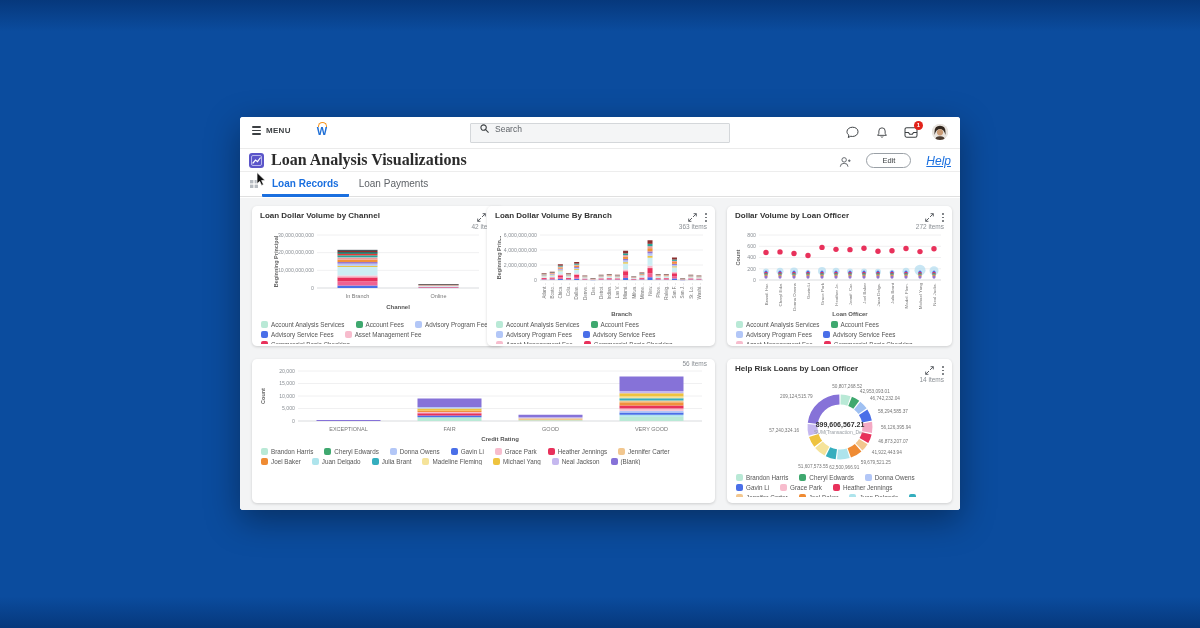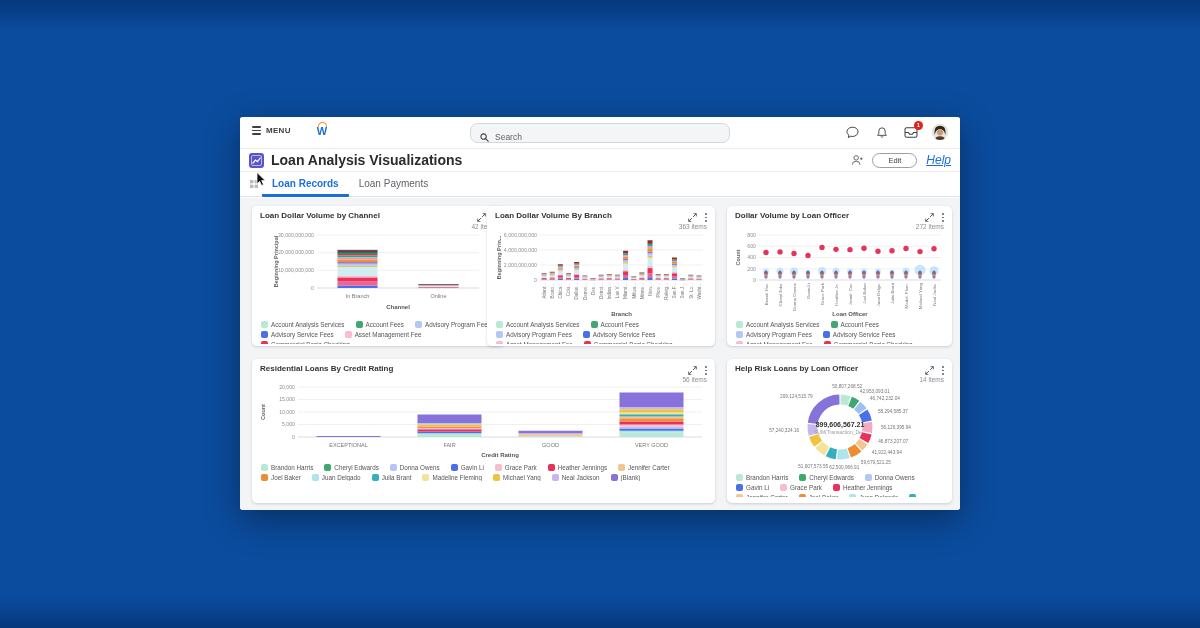--- a/index.html
+++ b/index.html
@@ -18,37 +18,37 @@
   .topbar{position:relative;height:32px;background:#fff;border-bottom:1px solid #ebebeb;}
   .menu{position:absolute;left:12px;top:9px;display:flex;gap:5px;cursor:pointer;}
   .burger{display:flex;flex-direction:column;gap:2px;}
   .burger span{display:block;width:9px;height:1.5px;background:#3c4043;border-radius:1px;}
   .menu-label{font-size:8px;font-weight:bold;color:#3c4043;letter-spacing:.3px;}
   .logo{position:absolute;left:74px;top:5px;width:16px;text-align:center;cursor:pointer;}
   .logo-arc{width:9px;height:5px;margin:0 auto;border:1.8px solid #f7941d;border-bottom:none;border-radius:9px 9px 0 0;}
   .logo-w{font-size:11px;font-weight:bold;color:#1f6fd6;line-height:9px;display:block;}
   .search{
     position:absolute;left:230px;top:6px;width:260px;height:20px;
-    background:#f4f5f6;border:1px solid #d4d7da;border-radius:8px;
-    display:flex;align-items:flex-end;gap:6px;padding:0 9px;cursor:text;
+    background:#f4f5f6;border:1px solid #d4d7da;border-radius:1px;
+    display:flex;align-items:flex-start;gap:6px;padding:0 9px;cursor:text;
   }
   .search-text{font-size:8.5px;color:#5f6368;}
   .top-icons{position:absolute;right:12px;top:7px;display:flex;align-items:center;gap:14px;}
   .tico{position:relative;width:15px;height:15px;display:flex;align-items:center;justify-content:center;cursor:pointer;}
   .badge{
     position:absolute;top:-4px;right:-5px;min-width:9px;height:9px;border-radius:5px;
     background:#e2231a;color:#fff;font-size:6px;font-weight:bold;
     display:flex;align-items:center;justify-content:center;padding:0 2px;
   }
   .avatar{width:16px;height:16px;border-radius:50%;overflow:hidden;background:#ddd;cursor:pointer;}
   
   .titlebar{position:relative;height:23px;background:#fff;border-bottom:1px solid #ededed;display:flex;align-items:center;padding:0 9px;}
   .app-ico{width:15px;height:15px;flex:none;}
-  .page-title{font-size:14px;font-weight:bold;color:#2b2b2b;margin-left:7px;}
-  .tb-right{margin-left:auto;display:flex;align-items:center;gap:9px;}
+  .page-title{font-size:16px;font-weight:bold;color:#2b2b2b;margin-left:7px;font-family:Liberation Serif, serif;}
+  .tb-right{margin-left:auto;display:flex;align-items:flex-end;gap:15px;}
   .edit-btn{border:1px solid #9aa0a6;border-radius:8px;background:#fff;font-size:7.5px;color:#3c4043;padding:2px 15px;cursor:pointer;font-family:inherit;}
   .help-link{font-size:12px;color:#1a6fdf;text-decoration:underline;cursor:pointer;font-style:italic;}
   
   .tabbar{position:relative;height:25px;background:#fff;border-bottom:1px solid #e0e0e0;display:flex;align-items:flex-end;padding:0 8px;}
   .grid-ico{margin:0 4px 8px 2px;}
   .tab{font-size:10px;color:#5f6368;padding:0 10px 5px;cursor:pointer;border-bottom:3px solid transparent;margin-bottom:-1px;}
   .tab.active{color:#1a6fdf;font-weight:bold;border-bottom-color:#1a6fdf;border-radius:0 0 1px 1px;}
   .cursor{position:absolute;left:16px;top:55px;z-index:9;pointer-events:none;}
   
   .content{position:absolute;left:0;right:0;top:81px;bottom:0;background:#f3f4f5;}
@@ -722,33 +722,20 @@
             <span>Asset Management Fee</span>
           </div>
           <div class="leg">
             <i class="sw" style="background: rgb(232, 49, 91);"></i>
             <span>Commercial Basic Checking</span>
           </div>
         </div>
     </div>
 
     <div class="card card4">
-      <div class="card-head">
-        <div class="card-title">Residential Loans By Credit Rating</div>
-        <div class="card-icons">
-          <svg class="expand" width="9" height="9" viewBox="0 0 9 9">
-            <path d="M5.6 0.7 H8.3 V3.4 M8.3 0.7 L5 4 M3.4 8.3 H0.7 V5.6 M0.7 8.3 L4 5" fill="none" stroke="#5f6368" stroke-width="1"></path>
-          </svg>
-          <div class="kebab">
-              <i></i>
-              <i></i>
-              <i></i>
-            </div>
-        </div>
-      </div>
       <div class="card-items">56 items</div>
       <svg class="chart-svg" id="chart-svg-3" width="452" height="78">
           <line x1="40" y1="54" x2="444" y2="54" stroke="#cfd2d6" stroke-width="0.8"></line>
           <text x="37" y="55.8" font-size="5.2" fill="#8b9096" text-anchor="end">0</text>
           <line x1="40" y1="41.5" x2="444" y2="41.5" stroke="#ececee" stroke-width="0.8"></line>
           <text x="37" y="43.3" font-size="5.2" fill="#8b9096" text-anchor="end">5,000</text>
           <line x1="40" y1="29" x2="444" y2="29" stroke="#ececee" stroke-width="0.8"></line>
           <text x="37" y="30.8" font-size="5.2" fill="#8b9096" text-anchor="end">10,000</text>
           <line x1="40" y1="16.5" x2="444" y2="16.5" stroke="#ececee" stroke-width="0.8"></line>
           <text x="37" y="18.3" font-size="5.2" fill="#8b9096" text-anchor="end">15,000</text>

